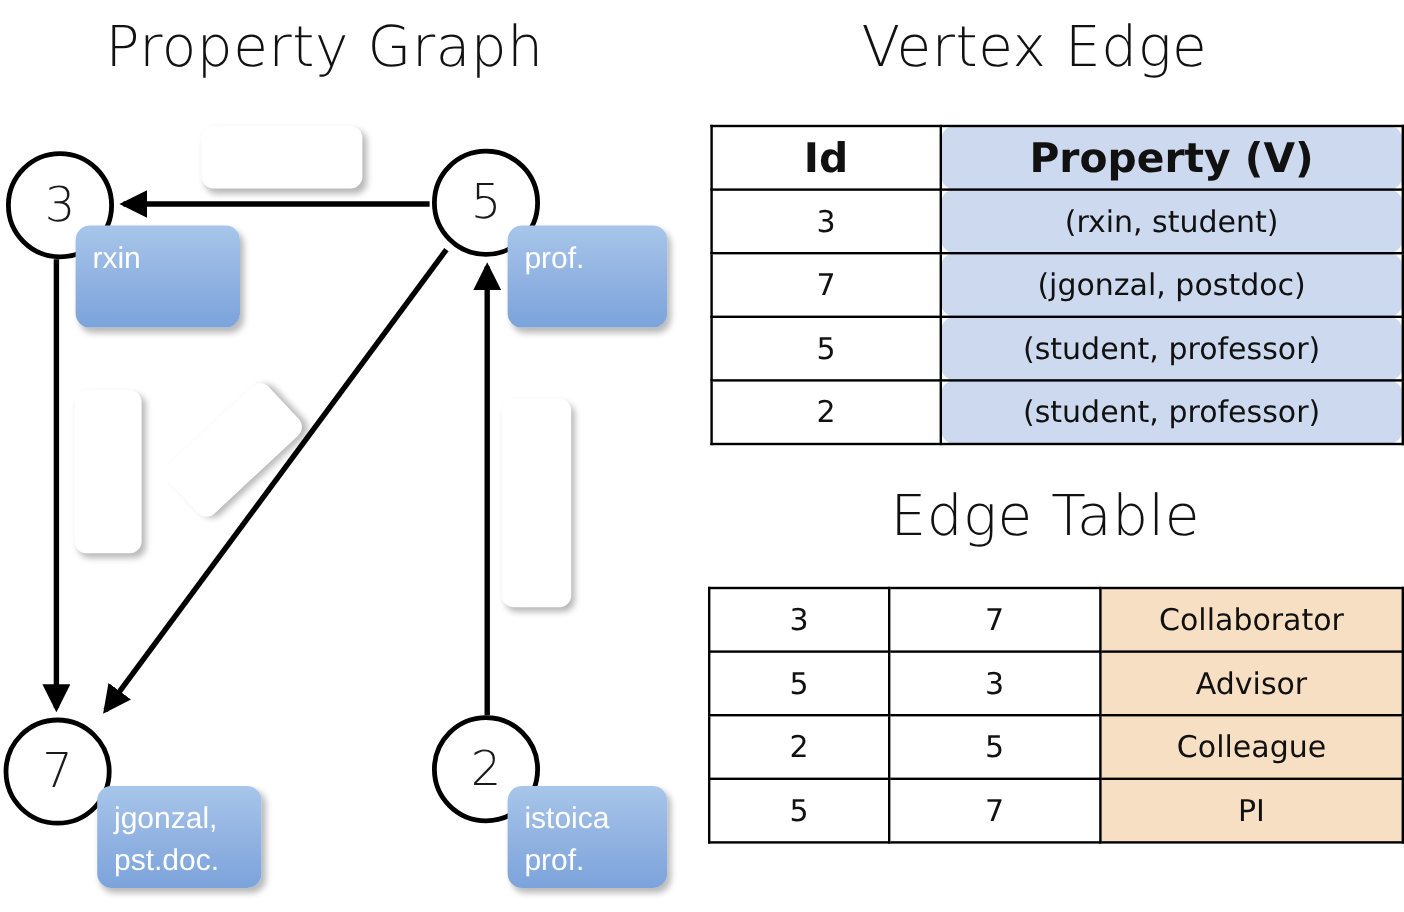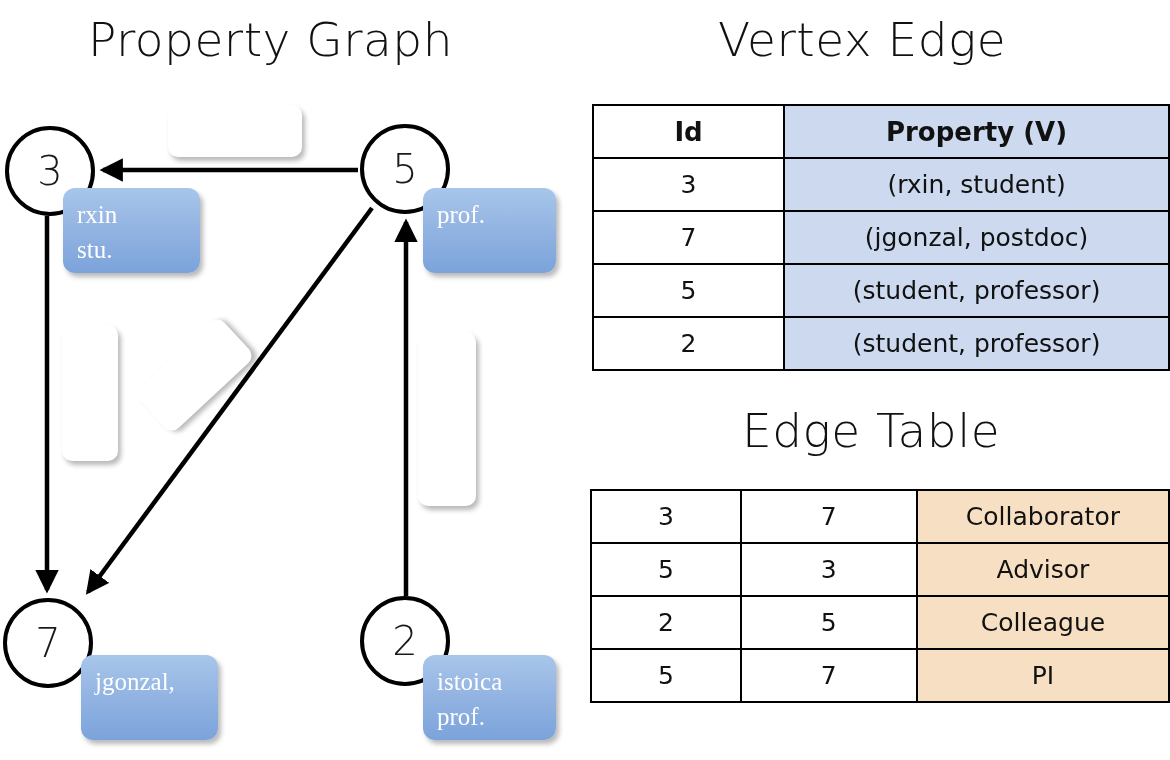--- a/index.html
+++ b/index.html
@@ -34,21 +34,21 @@
   #node-7{left:3px;top:598px;}
   #node-2{left:360px;top:596px;}
 
   
   .vprop{
     position:absolute;border-radius:12px;box-sizing:border-box;
     background:linear-gradient(180deg,#a8c6ea 0%,#93b4e2 48%,#7ba3db 100%);
     box-shadow:3px 4px 5px rgba(0,0,0,.28);
     color:#ffffff;font-size:25px;line-height:1.38;
     padding:10px 0 0 14px;font-weight:400;
-    font-family:Liberation Serif, serif;
+    font-family:Liberation Sans, sans-serif;
   }
   #vprop-3{left:63px;top:188px;width:137px;height:85px;}
   #vprop-5{left:423px;top:188px;width:133px;height:85px;}
   #vprop-7{left:81px;top:655px;width:137px;height:85px;}
   #vprop-2{left:423px;top:655px;width:133px;height:85px;padding-left:14px;}
   .vprop div{white-space:nowrap;}
 
   
   .eprop{
     position:absolute;box-sizing:border-box;border-radius:10px;
@@ -65,25 +65,25 @@
   #eprop-colleague span{transform:rotate(90deg);}
   #eprop-pi{left:137px;top:347px;width:115px;height:56px;
             transform:rotate(-43deg);transform-origin:50% 50%;}
   #eprop-pi span{transform:rotate(90deg);}
 
   
   table{border-collapse:collapse;position:absolute;}
   td,th{border:2px solid #000;font-weight:400;text-align:center;
         font-size:25px;color:#111;height:51px;padding:0 4px;
         font-family:"DejaVu Sans",sans-serif;}
-  th{font-weight:700;font-size:26px;}
+  th{font-weight:700;font-size:34px;}
 
   #vertex-table{left:592px;top:104px;}
   #vertex-table .c-id{width:188px;background:#ffffff;}
-  #vertex-table .c-prop{width:386px;background:#ccd9ee;}
+  #vertex-table .c-prop{width:386px;background:#ccd9ee;border-radius:12px;}
 
   #edge-table{left:590px;top:489px;}
   #edge-table .c-src{width:148px;background:#ffffff;}
   #edge-table .c-dst{width:176px;background:#ffffff;}
   #edge-table .c-prop{width:248px;background:#f7dfc3;}
 </style>
 </head>
 <body>
 
 <div class="panel" id="graph-area">
@@ -114,27 +114,27 @@
     </g>
   </svg>
 
   <div class="node" id="node-3">3</div>
   <div class="node" id="node-5">5</div>
   <div class="node" id="node-7">7</div>
   <div class="node" id="node-2">2</div>
 
   <div class="vprop" id="vprop-3">
     <div>rxin</div>
-    <div>stu.</div>
   </div>
   <div class="vprop" id="vprop-5">
     <div>prof.</div>
   </div>
   <div class="vprop" id="vprop-7">
     <div>jgonzal,</div>
+    <div>pst.doc.</div>
   </div>
   <div class="vprop" id="vprop-2">
     <div>istoica</div>
     <div>prof.</div>
   </div>
 
   <div class="eprop" id="eprop-advisor">
     <span>Advisor</span>
   </div>
   <div class="eprop" id="eprop-collab">

